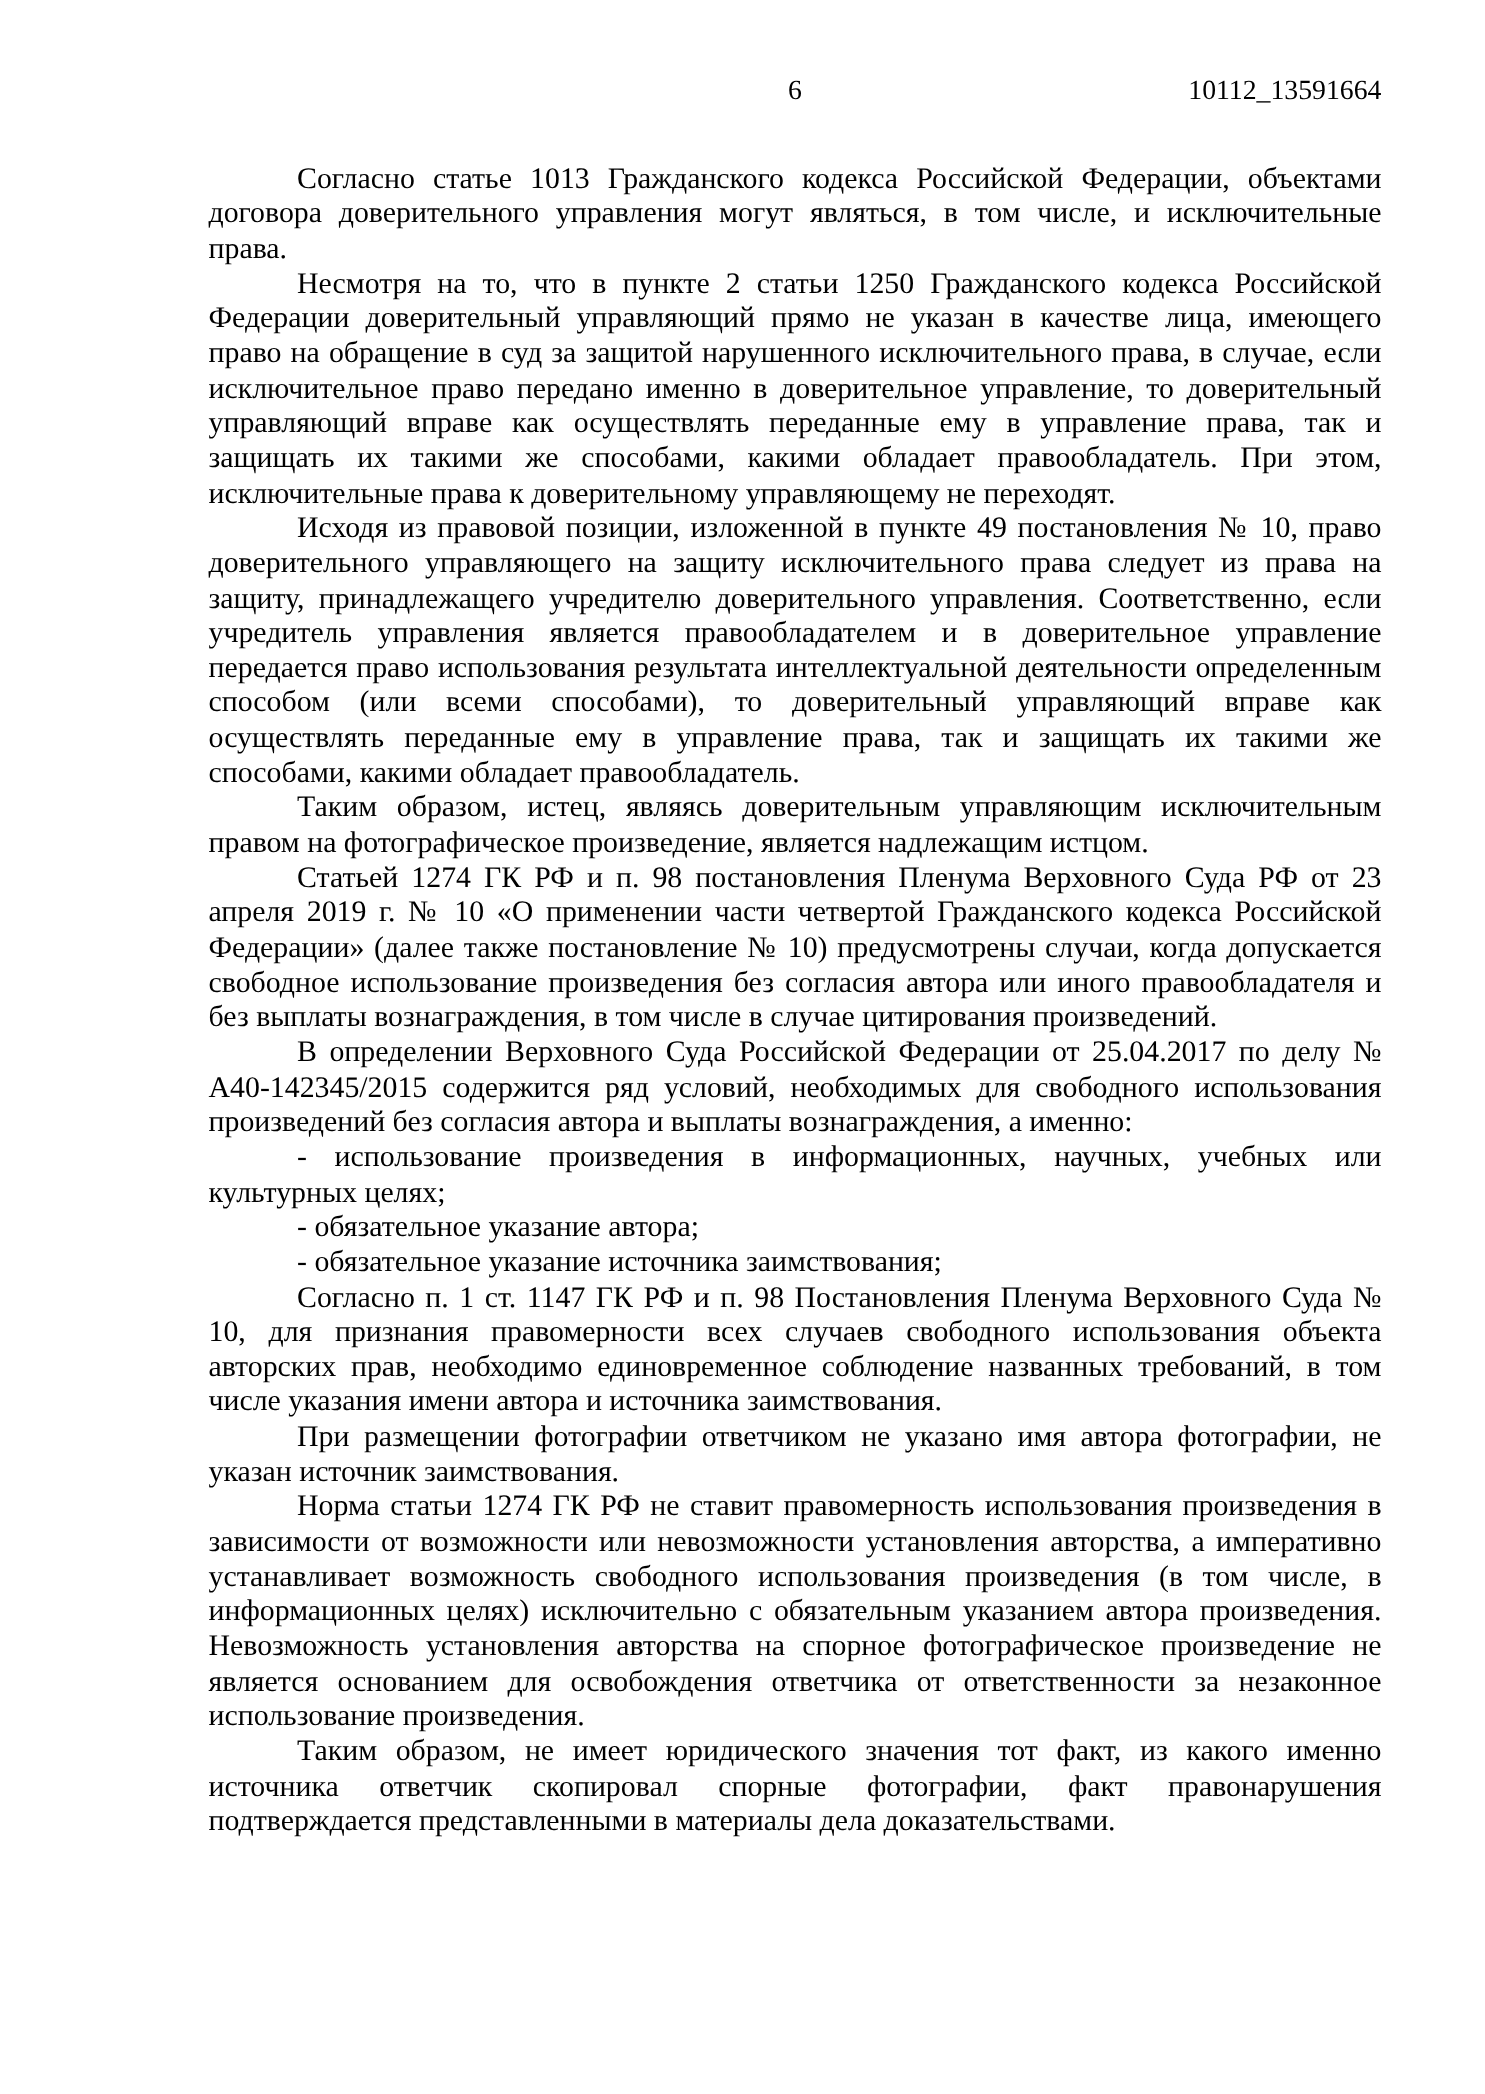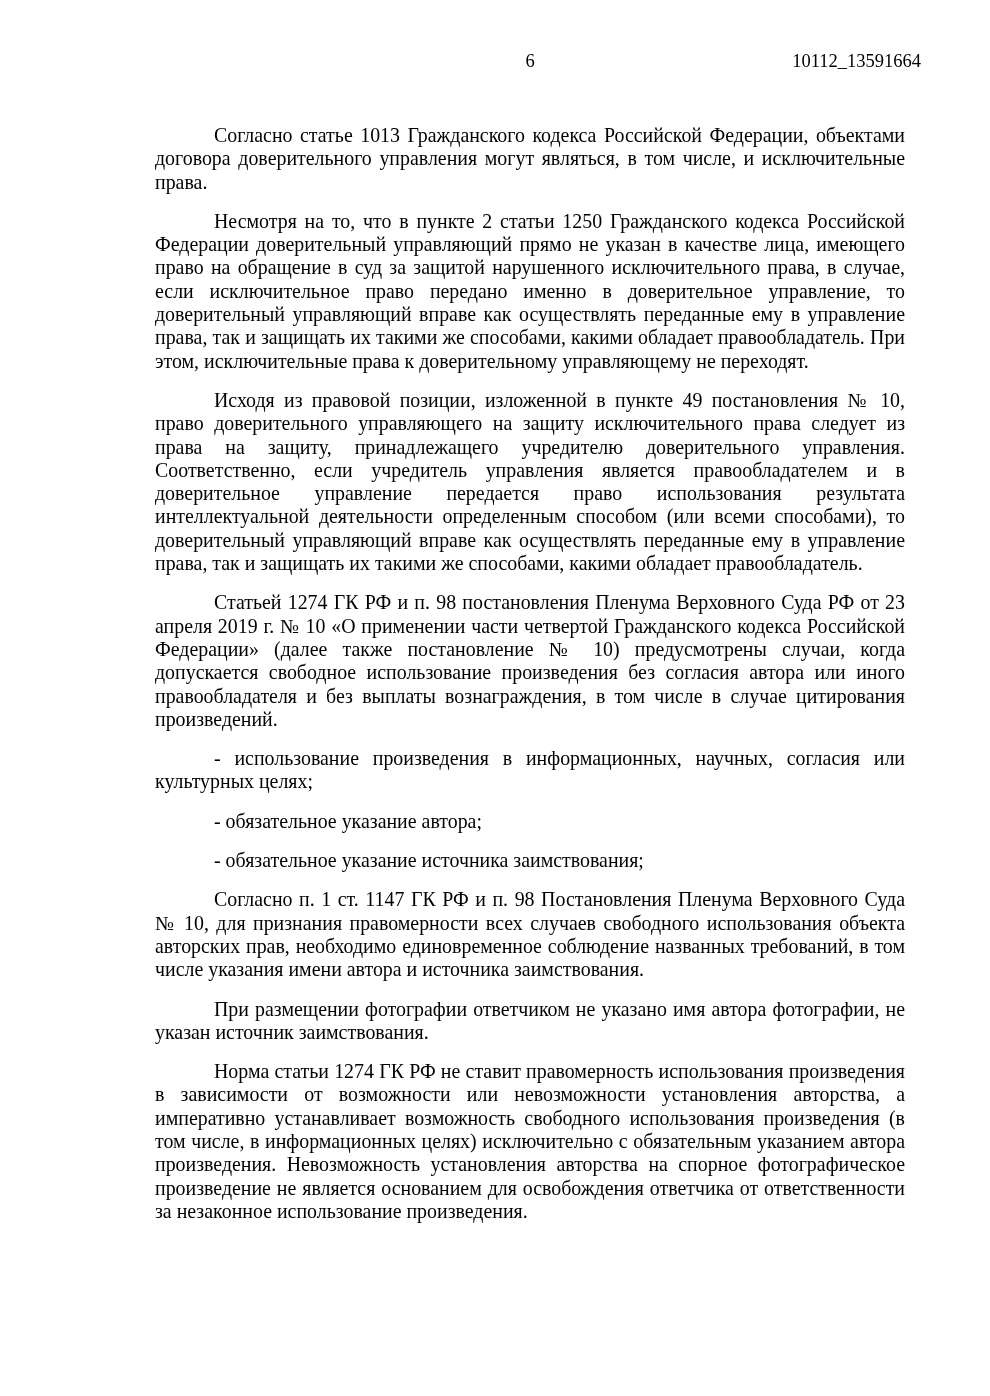--- a/index.html
+++ b/index.html
@@ -37,42 +37,45 @@
   }
   .content {
     position: absolute;
     top: 108px;
     left: 139px;
     width: 782px;
     font-size: 19.9px;
     line-height: 23.3px;
   }
   .content p {
-    margin: 16px;
+    margin: 0;
     padding: 0;
     text-align: justify;
     text-indent: 59px;
   }
 </style>
 </head>
 <body>
 
 <div class="page">
 
   <div class="header">
     <span class="page-number">6</span>
     <span class="doc-id">10112_13591664</span>
   </div>
 
   <div class="content">
     <p>Согласно статье 1013 Гражданского кодекса Российской Федерации, объектами договора доверительного управления могут являться, в том числе, и исключительные права.</p>
     <p>Несмотря на то, что в пункте 2 статьи 1250 Гражданского кодекса Российской Федерации доверительный управляющий прямо не указан в качестве лица, имеющего право на обращение в суд за защитой нарушенного исключительного права, в случае, если исключительное право передано именно в доверительное управление, то доверительный управляющий вправе как осуществлять переданные ему в управление права, так и защищать их такими же способами, какими обладает правообладатель. При этом, исключительные права к доверительному управляющему не переходят.</p>
     <p>Исходя из правовой позиции, изложенной в пункте 49 постановления № 10, право доверительного управляющего на защиту исключительного права следует из права на защиту, принадлежащего учредителю доверительного управления. Соответственно, если учредитель управления является правообладателем и в доверительное управление передается право использования результата интеллектуальной деятельности определенным способом (или всеми способами), то доверительный управляющий вправе как осуществлять переданные ему в управление права, так и защищать их такими же способами, какими обладает правообладатель.</p>
+    <p>Таким образом, истец, являясь доверительным управляющим исключительным правом на фотографическое произведение, является надлежащим истцом.</p>
     <p>Статьей 1274 ГК РФ и п. 98 постановления Пленума Верховного Суда РФ от 23 апреля 2019 г. № 10 «О применении части четвертой Гражданского кодекса Российской Федерации» (далее также постановление № 10) предусмотрены случаи, когда допускается свободное использование произведения без согласия автора или иного правообладателя и без выплаты вознаграждения, в том числе в случае цитирования произведений.</p>
-    <p>- использование произведения в информационных, научных, согласия или культурных целях;</p>
+    <p>В определении Верховного Суда Российской Федерации от 25.04.2017 по делу № А40-142345/2015 содержится ряд условий, необходимых для свободного использования произведений без согласия автора и выплаты вознаграждения, а именно:</p>
+    <p>- использование произведения в информационных, научных, учебных или культурных целях;</p>
     <p>- обязательное указание автора;</p>
     <p>- обязательное указание источника заимствования;</p>
     <p>Согласно п. 1 ст. 1147 ГК РФ и п. 98 Постановления Пленума Верховного Суда № 10, для признания правомерности всех случаев свободного использования объекта авторских прав, необходимо единовременное соблюдение названных требований, в том числе указания имени автора и источника заимствования.</p>
     <p>При размещении фотографии ответчиком не указано имя автора фотографии, не указан источник заимствования.</p>
     <p>Норма статьи 1274 ГК РФ не ставит правомерность использования произведения в зависимости от возможности или невозможности установления авторства, а императивно устанавливает возможность свободного использования произведения (в том числе, в информационных целях) исключительно с обязательным указанием автора произведения. Невозможность установления авторства на спорное фотографическое произведение не является основанием для освобождения ответчика от ответственности за незаконное использование произведения.</p>
+    <p>Таким образом, не имеет юридического значения тот факт, из какого именно источника ответчик скопировал спорные фотографии, факт правонарушения подтверждается представленными в материалы дела доказательствами.</p>
   </div>
 
 </div>
 
 </body></html>

